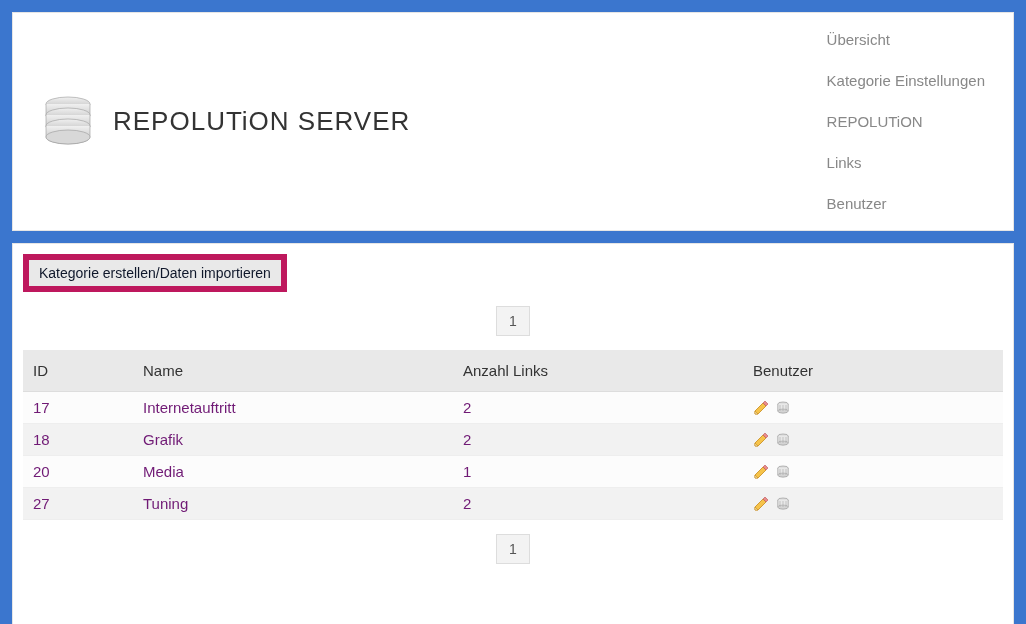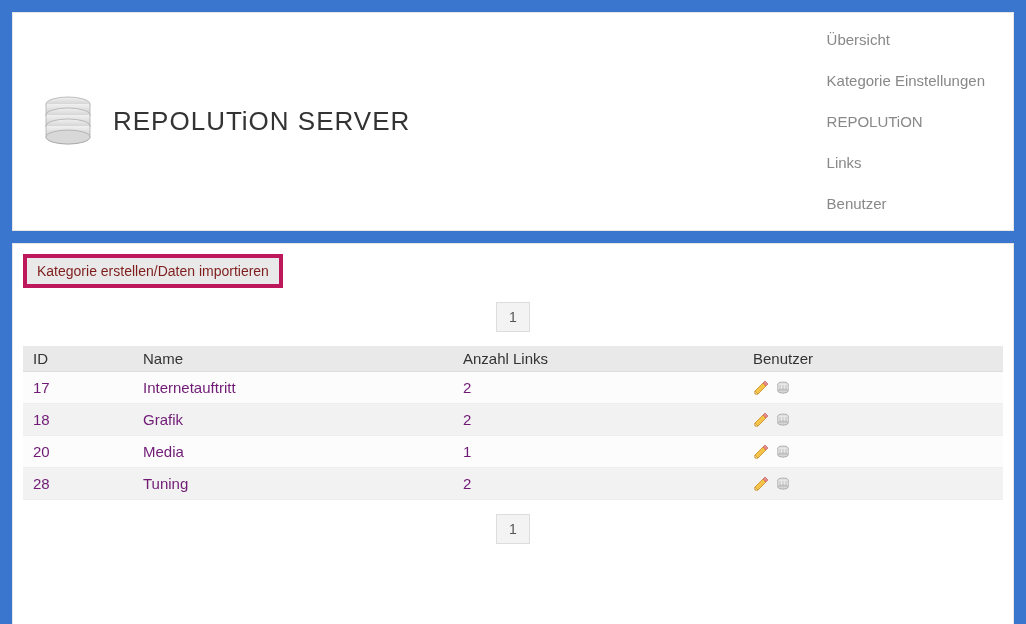--- a/index.html
+++ b/index.html
@@ -48,22 +48,22 @@
     }
     .content {
       background: #fff;
       margin: 12px 12px 12px 12px;
       padding: 10px 10px 40px 10px;
       border: 1px solid #e5e5e5;
       min-height: 500px;
     }
     .create-btn {
       background: #e9e9e9;
-      border: 4px solid #be185d;
-      color: #7f1d1d;
+      border: 6px solid #be185d;
+      color: #0f172a;
       font-size: 14px;
       padding: 5px 10px;
       cursor: pointer;
       font-family: inherit;
     }
     .pager {
       text-align: center;
       margin: 14px 0;
     }
     .page-btn {
@@ -78,21 +78,21 @@
     table {
       width: 100%;
       border-collapse: collapse;
       font-size: 15px;
     }
     thead th {
       background: #e9e9e9;
       text-align: left;
       font-weight: 400;
       color: #333;
-      padding: 4px 10px;
+      padding: 12px 10px;
       border-bottom: 1px solid #ddd;
     }
     tbody td {
       padding: 7px 10px;
       color: #701a75;
       border-bottom: 1px solid #eee;
     }
     tbody tr:nth-child(odd) td { background: #fcfcfc; }
     tbody tr:nth-child(even) td { background: #f2f2f2; }
     .col-id { width: 110px; }
@@ -221,21 +221,21 @@
   <path d="M2.8 4 v7 a5.2 2 0 0 0 10.4 0 V4" fill="#e8e8e8" stroke="#999" stroke-width="0.7"></path>
   <ellipse cx="8" cy="11" rx="5.2" ry="2" fill="#d4d4d4" stroke="#999" stroke-width="0.5"></ellipse>
   <line x1="5" y1="5" x2="5" y2="11" stroke="#aaa" stroke-width="0.6"></line>
   <line x1="8" y1="5" x2="8" y2="11" stroke="#aaa" stroke-width="0.6"></line>
   <line x1="11" y1="5" x2="11" y2="11" stroke="#aaa" stroke-width="0.6"></line>
 </svg></span>
             </div>
           </td>
         </tr>
         <tr>
-          <td>28</td>
+          <td>27</td>
           <td>Tuning</td>
           <td>2</td>
           <td>
             <div class="opt-icons">
               <span class="icon-btn"><svg viewBox="0 0 16 16" width="16" height="16">
   <path d="M2 11 L10 3 L13 6 L5 14 L2 14 Z" fill="#f6c34a" stroke="#c88a1a" stroke-width="0.8"></path>
   <path d="M10 3 L12 1 L15 4 L13 6 Z" fill="#e98b8b" stroke="#b55" stroke-width="0.6"></path>
   <path d="M2 11 L2 14 L5 14 Z" fill="#f7e7b2" stroke="#c88a1a" stroke-width="0.6"></path>
 </svg></span>
               <span class="icon-btn"><svg viewBox="0 0 16 16" width="16" height="16">

